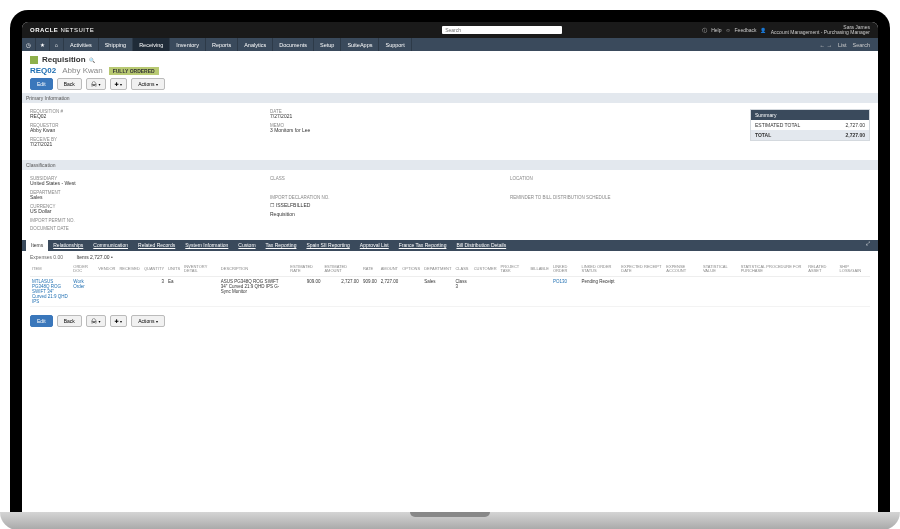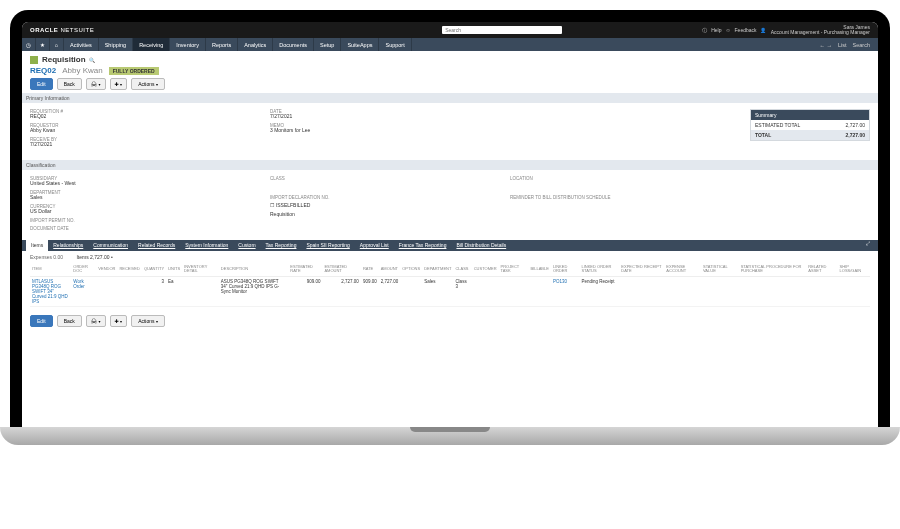--- a/index.html
+++ b/index.html
@@ -1,18 +1,18 @@
 <!DOCTYPE html>
 <html><head>
 <meta charset="utf-8">
 <style>
 *{margin:0;padding:0;box-sizing:border-box;font-family:Arial,sans-serif}
 body{background:#fff;display:flex;justify-content:center;align-items:flex-start;padding-top:10px}
 .laptop{width:880px;background:#000;border-radius:18px 18px 0 0;padding:12px 12px 0;position:relative}
-.screen{background:#fff;border-radius:6px 6px 0 0;overflow:hidden;height:405px;display:flex;flex-direction:column}
+.screen{background:#fff;border-radius:6px 6px 0 0;overflow:hidden;height:490px;display:flex;flex-direction:column}
 .topbar{background:#1a1a1a;color:#fff;height:16px;display:flex;align-items:center;padding:0 8px;font-size:6px}
 .topbar .brand{font-weight:bold;letter-spacing:0.5px}
 .topbar .brand .net{font-weight:normal}
 .topbar .search{margin-left:auto;margin-right:140px}
 .topbar .search input{font-size:5px;height:8px;width:120px;padding:0 3px;border:none;border-radius:1px;background:#fff}
 .topbar .user-area{display:flex;align-items:center;gap:4px;color:#ccc;font-size:5px}
 .topbar .user-info{text-align:right;line-height:1.1}
 .navbar{background:#3a4a5c;height:13px;display:flex;align-items:stretch;font-size:5.5px;color:#fff}
 .navbar .nav-icon{width:14px;display:flex;align-items:center;justify-content:center;border-right:1px solid #2d3a48}
 .navbar .nav-item{padding:0 6px;display:flex;align-items:center;border-right:1px solid #2d3a48;cursor:pointer}

